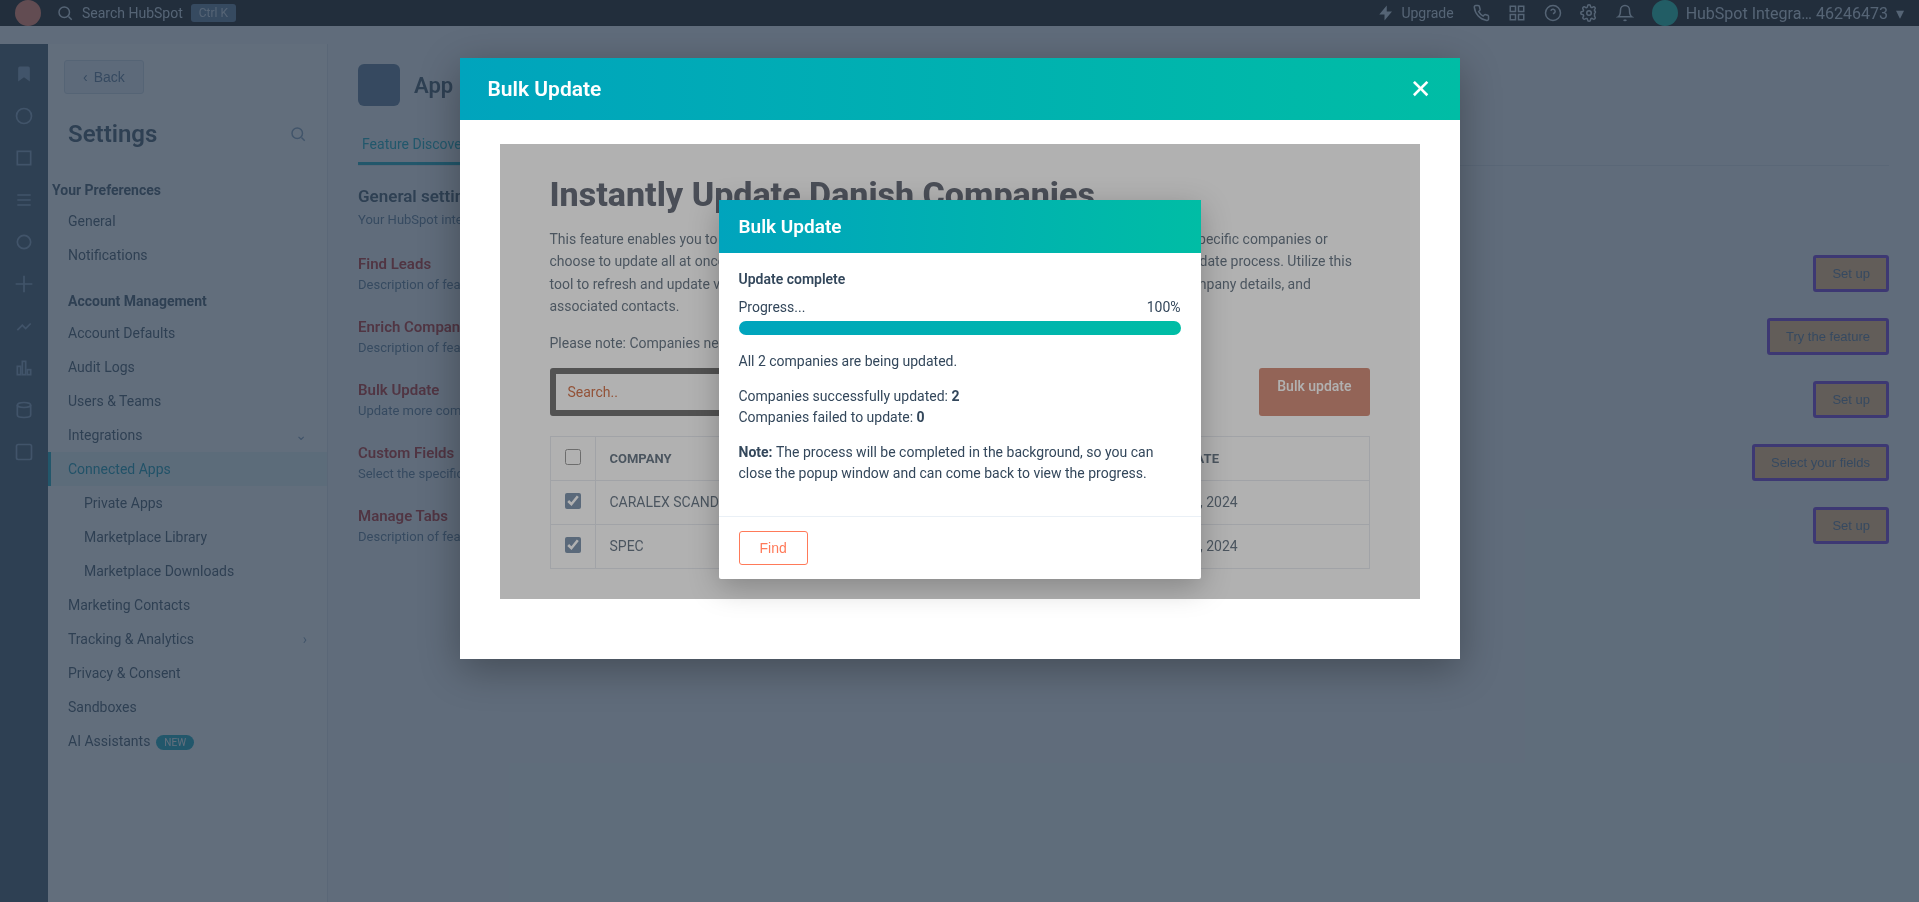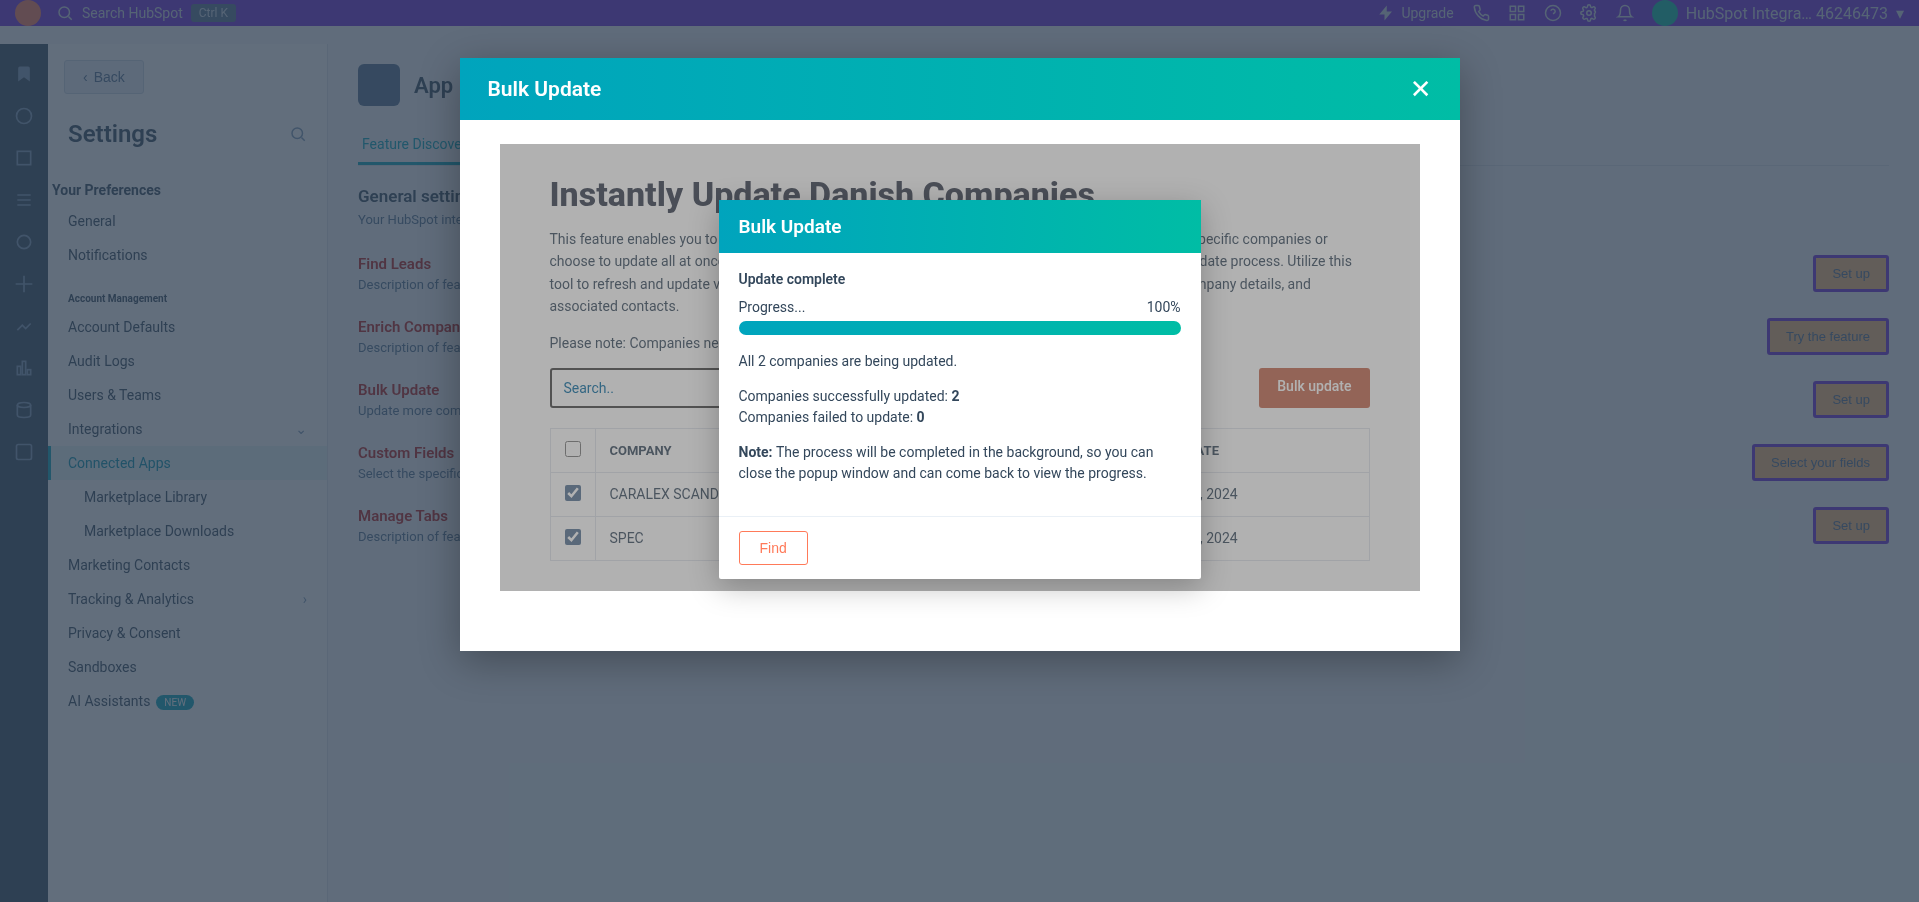--- a/index.html
+++ b/index.html
@@ -10,21 +10,21 @@
       height: 902px;
       overflow: hidden;
       position: relative;
     }
     
     
     .top-nav {
       position: absolute;
       top: 0; left: 0; right: 0;
       height: 26px;
-      background: #6d28d9;
+      background: #000000;
       display: flex;
       align-items: flex-start;
       padding: 0 15px;
       gap: 15px;
     }
     .logo-sprocket {
       width: 26px; height: 26px;
       background: #ff7a59;
       border-radius: 50%;
       position: relative;
@@ -131,21 +131,21 @@
       justify-content: space-between;
       align-items: center;
     }
     .section-label {
       font-size: 14px;
       font-weight: 700;
       color: #33475b;
       padding: 14px 4px 6px;
     }
     .section-sublabel {
-      font-size: 10px;
+      font-size: 14px;
       font-weight: 700;
       color: #33475b;
       padding: 20px 20px 4px;
       line-height: 1.4;
     }
     .nav-item {
       display: block;
       padding: 9px 20px;
       font-size: 14px;
       color: #33475b;
@@ -308,24 +308,24 @@
       margin-bottom: 14px;
     }
     .toolbar-row {
       display: flex;
       gap: 10px;
       margin-bottom: 20px;
     }
     .search-box {
       flex: 0 0 180px;
       padding: 10px 12px;
-      border: 2px solid #404040;
+      border: 6px solid #404040;
       border-radius: 3px;
       font-size: 14px;
-      color: #0369a1;
+      color: #c2410c;
     }
     .bulk-btn {
       padding: 10px 18px;
       background: #c3654a;
       color: #fff;
       border-radius: 3px;
       font-size: 14px;
       font-weight: 500;
       margin-left: auto;
     }
@@ -520,20 +520,21 @@
     </div>
     <div class="section-label">Your Preferences</div>
     <a class="nav-item">General</a>
     <a class="nav-item">Notifications</a>
     <div class="section-sublabel">Account Management</div>
     <a class="nav-item">Account Defaults</a>
     <a class="nav-item">Audit Logs</a>
     <a class="nav-item">Users &amp; Teams</a>
     <a class="nav-item"><span>Integrations</span><span class="chev">⌄</span></a>
     <a class="nav-item active">Connected Apps</a>
+    <a class="nav-item sub">Private Apps</a>
     <a class="nav-item sub">Marketplace Library</a>
     <a class="nav-item sub">Marketplace Downloads</a>
     <a class="nav-item">Marketing Contacts</a>
     <a class="nav-item"><span>Tracking &amp; Analytics</span><span class="chev">›</span></a>
     <a class="nav-item">Privacy &amp; Consent</a>
     <a class="nav-item">Sandboxes</a>
     <a class="nav-item"><span>AI Assistants</span><span class="badge-new">NEW</span></a>
   </div>
 
   <div class="content-panel">

